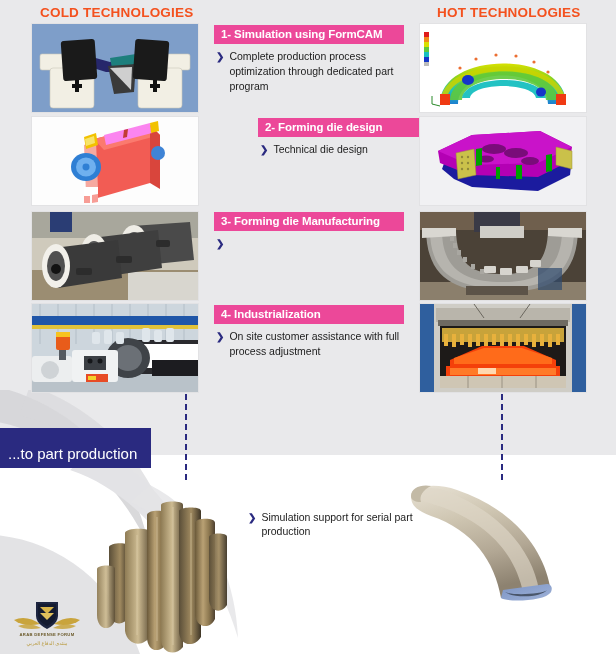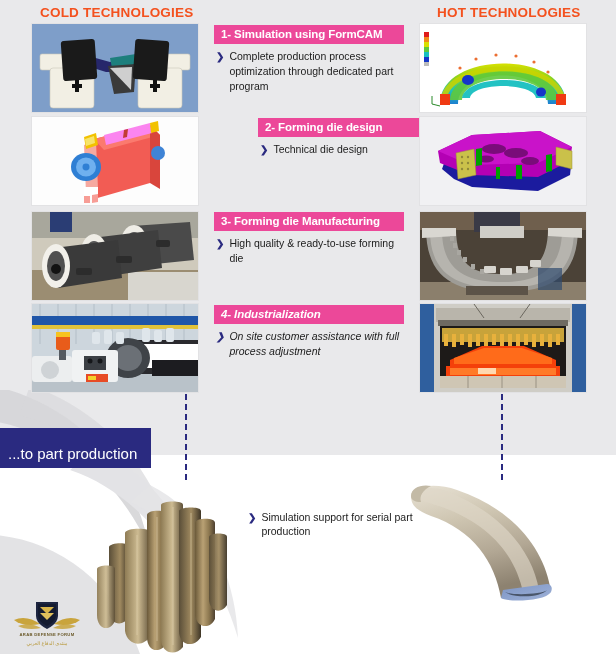--- a/index.html
+++ b/index.html
@@ -79,21 +79,21 @@
     padding-top: 1px;
   }
   .step-desc {
     font-size: 10.5px;
     line-height: 15px;
     color: #1b1b1b;
   }
   #step1 { top: 25px; }
   #step2 { top: 118px; margin-left: 44px; }
   #step3 { top: 212px; }
-  #step4 { top: 305px; font-style: italic; }
+  #step4 { top: 305px; }
 
   
   .dash-line {
     position: absolute;
     width: 0; border-left: 2px dashed #2a2a80;
   }
   #dash-left  { left: 185px; top: 394px; height: 86px; }
   #dash-right { left: 501px; top: 394px; height: 86px; }
 
   
@@ -349,21 +349,20 @@
           <rect x="44" y="56" width="16" height="7" rx="2"></rect>
         </g>
       </svg>
     </div>
   </div>
 
   <div class="step" id="step3">
     <div class="step-title">3- Forming die Manufacturing</div>
     <div class="step-body">
       <span class="chev">❯</span>
-      <span class="step-desc">High quality &amp; ready-to-use forming die</span>
     </div>
   </div>
 
   <div class="thumb col-right row3">
     <div class="inner">
       <svg width="166" height="88" viewBox="0 0 166 88" preserveAspectRatio="none">
         <rect width="166" height="88" fill="#4b4237"></rect>
         <rect x="0" y="0" width="166" height="18" fill="#6f5f4d"></rect>
         <rect x="54" y="0" width="46" height="20" fill="#3a3a46"></rect>
         <rect x="0" y="70" width="166" height="18" fill="#8b7f6c"></rect>

